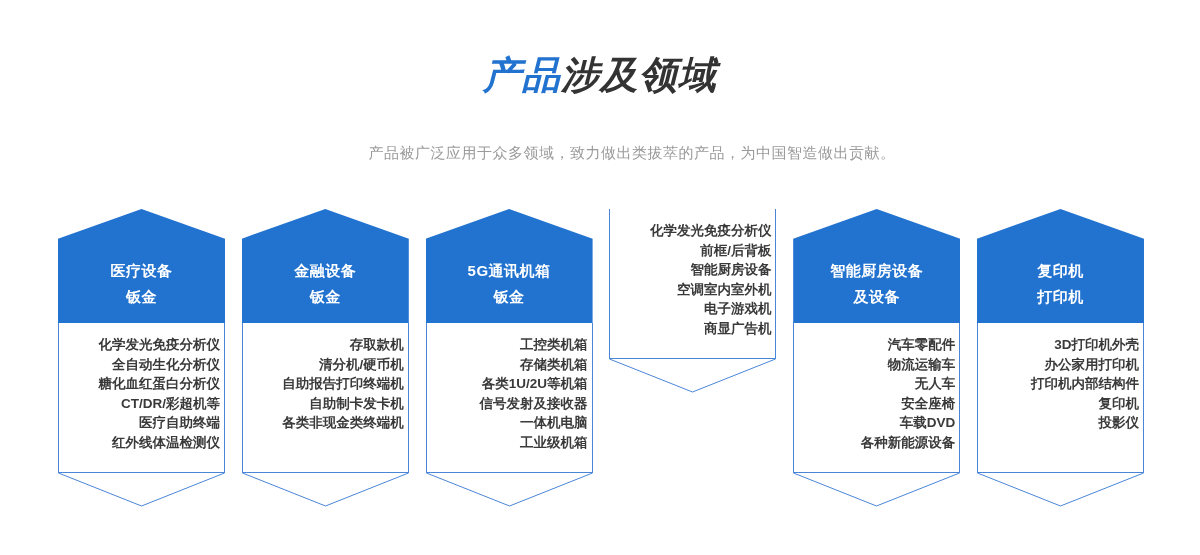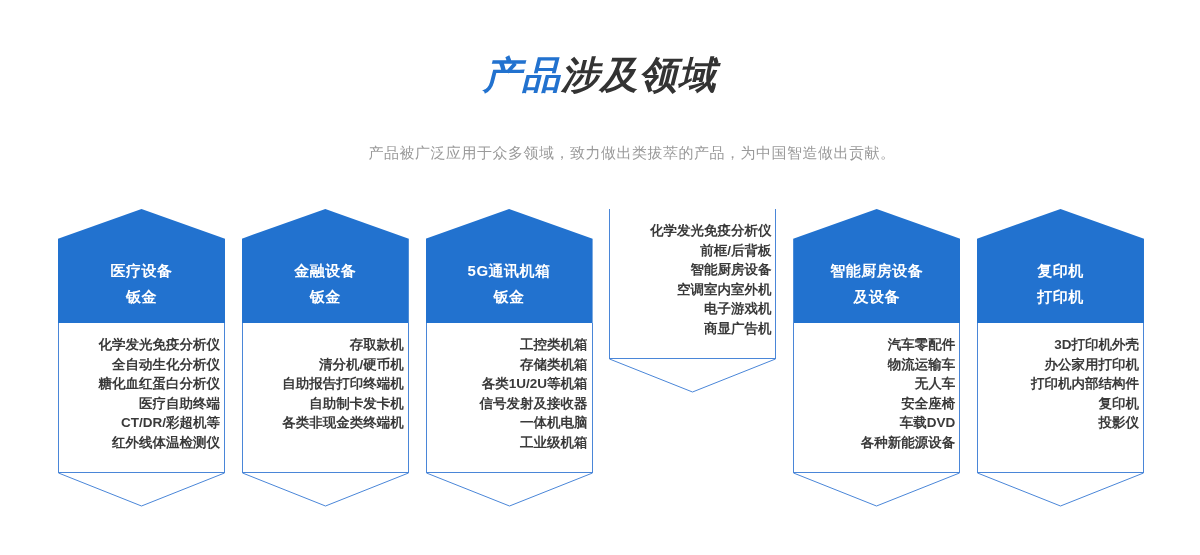--- a/index.html
+++ b/index.html
@@ -137,22 +137,22 @@
 
   <div class="cards" id="cards-row">
       <div class="card">
         <div class="card-head">
           <div class="card-head-text"><span class="l1">医疗设备</span><span class="l2">钣金</span></div>
         </div>
         <div class="card-body">
           <div class="card-item">化学发光免疫分析仪</div>
           <div class="card-item">全自动生化分析仪</div>
           <div class="card-item">糖化血红蛋白分析仪</div>
+          <div class="card-item">CT/DR/彩超机等</div>
           <div class="card-item">医疗自助终端</div>
-          <div class="card-item">CT/DR/彩超机等</div>
           <div class="card-item">红外线体温检测仪</div>
         </div>
         <div class="card-foot">
           <svg width="167" height="34" viewBox="0 0 167 34" xmlns="http://www.w3.org/2000/svg">
             <path d="M0.5 0 L83.5 33 L166.5 0" fill="none" stroke="#4A86D8" stroke-width="1"></path>
           </svg>
         </div>
       </div>
       <div class="card">
         <div class="card-head">

